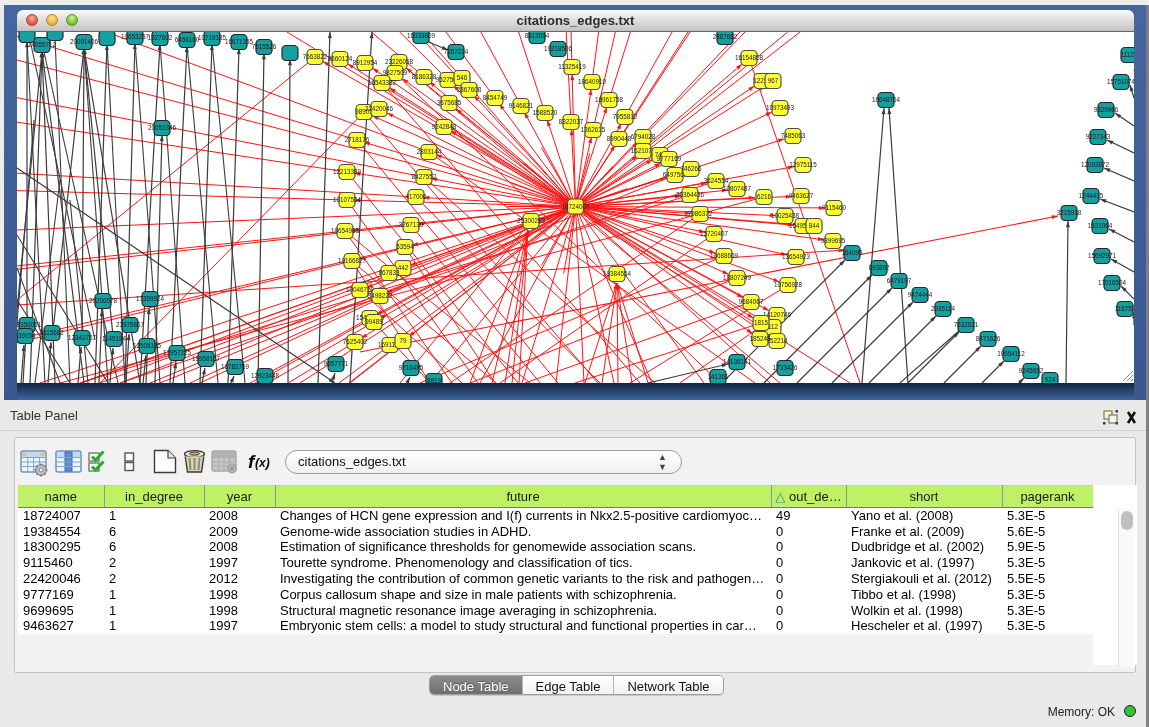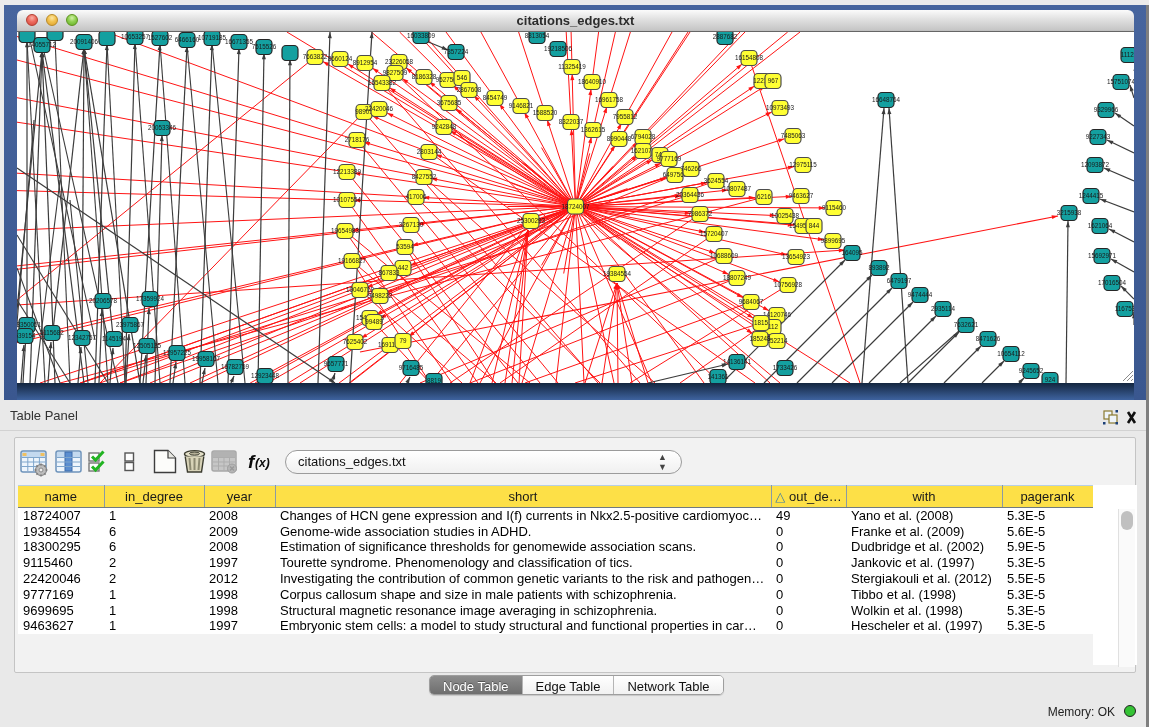--- a/index.html
+++ b/index.html
@@ -13,21 +13,21 @@
 .tl.g{left:49px;background:radial-gradient(circle at 50% 30%,#d2f0a8,#8fd04f 45%,#64ad27);border:1px solid #5e941f}
 .canvas{position:absolute;left:17px;top:32px;width:1117px;height:351px;background:#fff;overflow:hidden}
 .rightstrip{position:absolute;right:0;top:5px;width:3px;height:722px;background:#7f7f7f}
 .tp-head{position:absolute;left:0;top:400px;width:1146px;height:31px;background:#e9e9e9;border-bottom:1px solid #d2d2d2}
 .tp-title{position:absolute;left:10px;top:8px;font-size:13px;color:#333}
 .tp-body{position:absolute;left:0;top:431px;width:1146px;height:296px;background:#e9e9e9}
 .toolbox{position:absolute;left:14px;top:6px;width:1122px;height:236px;background:#f2f2f2;border:1px solid #c4c4c4;border-radius:2px}
 .combo{position:absolute;left:270px;top:12px;width:397px;height:24px;background:linear-gradient(180deg,#ffffff,#f0f0f0);border:1px solid #9b9b9b;border-radius:12px;font-size:13px;color:#111;line-height:22px;padding-left:12px}
 .combo .arr{position:absolute;right:14px;top:1px;font-size:9px;color:#444;line-height:10px}
 table.tbl{position:absolute;left:3px;top:47px;border-collapse:collapse;font-size:13px;table-layout:fixed}
-table.tbl th{background:#fde047;border-right:1px solid #8a9aa5;border-top:1px solid #b7cfe4;border-bottom:1px solid #6f7a80;font-weight:normal;font-size:13px;height:22px;color:#1a1a1a;overflow:hidden;white-space:nowrap}
+table.tbl th{background:#bef264;border-right:1px solid #8a9aa5;border-top:1px solid #b7cfe4;border-bottom:1px solid #6f7a80;font-weight:normal;font-size:13px;height:22px;color:#1a1a1a;overflow:hidden;white-space:nowrap}
 table.tbl td{background:#fff;font-size:13px;height:15.8px;padding:0 0 0 5px;color:#000;overflow:hidden;white-space:nowrap}
 .scroll{position:absolute;left:1103px;top:71px;width:17px;height:158px;background:#fafafa;border-left:1px solid #e0e0e0}
 .thumb{position:absolute;left:2px;top:2px;width:12px;height:19px;background:#c0c0c0;border-radius:6px}
 .whitefill{position:absolute;left:1078px;top:47px;width:44px;height:180px;background:#fff}
 .tabs{position:absolute;left:429px;top:675px;height:20px;display:flex;border:1px solid #9e9e9e;border-radius:5px;overflow:hidden;box-shadow:0 1px 1px rgba(0,0,0,0.15)}
 .tab{font-size:13px;line-height:19px;padding:1px 13px;background:linear-gradient(180deg,#ffffff,#f1f1f1);color:#111;border-right:1px solid #b5b5b5}
 .tab.sel{background:linear-gradient(180deg,#8d8d8d,#6e6e6e);color:#fff;text-shadow:0 -1px 0 #555}
 .mem{position:absolute;right:34px;top:705px;font-size:12px;color:#222}
 .memdot{position:absolute;right:13px;top:705px;width:12px;height:12px;border-radius:50%;background:#35c335;border:1px solid #222}
 .resize{position:absolute;left:1122px;top:370px;width:12px;height:12px}
@@ -782,23 +782,23 @@
           <col style="width:496px">
           <col style="width:75px">
           <col style="width:156px">
           <col style="width:91px">
         </colgroup>
       <tbody>
           <tr>
             <th>name</th>
             <th>in_degree</th>
             <th>year</th>
+            <th>future</th>
+            <th><span style="color:#3a7ca8">△</span> out_de…</th>
             <th>short</th>
-            <th><span style="color:#3a7ca8">△</span> out_de…</th>
-            <th>with</th>
             <th>pagerank</th>
           </tr>
 <tr>
             <td style="width:85px">18724007</td>
             <td style="width:99px">1</td>
             <td style="width:70px">2008</td>
             <td style="width:495px">Changes of HCN gene expression and I(f) currents in Nkx2.5-positive cardiomyoc…</td>
             <td style="width:74px">49</td>
             <td style="width:155px">Yano et al. (2008)</td>
             <td style="width:90px">5.3E-5</td>

